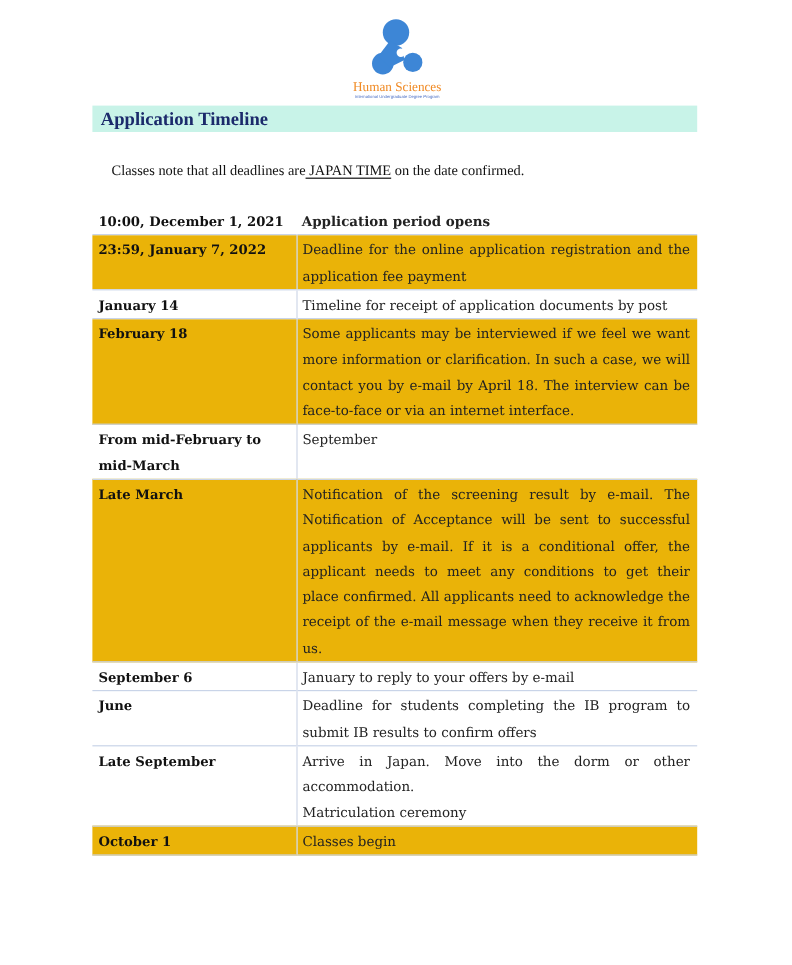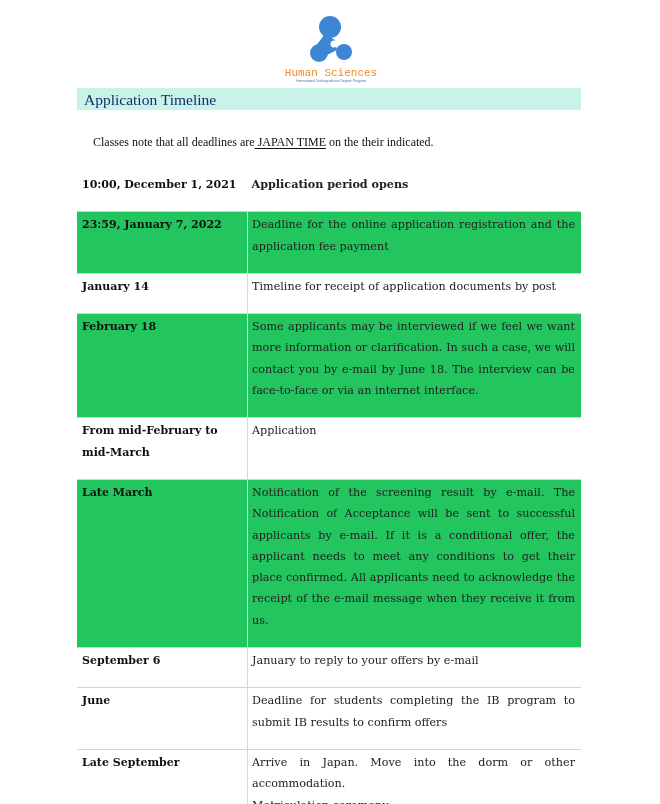--- a/index.html
+++ b/index.html
@@ -1,30 +1,30 @@
 <!DOCTYPE html>
 <html><head>
 <meta charset="utf-8">
 <style>
   html, body { margin:0; padding:0; background:#ffffff; }
   body { width:660px; height:804px; position:relative; overflow:hidden; font-family:"DejaVu Serif", serif; color:#111; }
   .logo { position:absolute; left:283px; top:14px; width:96px; height:74px; text-align:center; }
   .logo svg { display:block; margin:0 auto; }
-  .logo-title { font-family:Liberation Mono, monospace; color:#f08a24; font-size:11px; line-height:12px; margin-top:1px; white-space:nowrap; }
+  .logo-title { font-family:Liberation Serif, serif; color:#f08a24; font-size:11px; line-height:12px; margin-top:1px; white-space:nowrap; }
   .logo-sub { font-family:"Liberation Sans", sans-serif; color:#4a6fc4; font-size:3.5px; line-height:5px; white-space:nowrap; }
   .title-bar { position:absolute; left:77px; top:88px; width:504px; height:22px; background:#c8f3e8; }
-  .title-bar span { position:absolute; left:7px; top:3px; font-family:"Liberation Serif", serif; font-weight:normal; font-size:15.5px; color:#1b2a6b; }
+  .title-bar span { position:absolute; left:7px; top:3px; font-family:"Liberation Serif", serif; font-weight:bold; font-size:15.5px; color:#1b2a6b; }
   .note { position:absolute; left:93px; top:135px; font-family:"Liberation Serif", serif; font-size:12px; color:#111; }
   .note u { text-underline-offset:2px; }
   table { position:absolute; left:77px; top:173px; width:504px; border-collapse:collapse; font-size:11.2px; }
-  td { vertical-align:top; padding:2px 4px 16px 5px; line-height:21.3px; }
+  td { vertical-align:top; padding:2px 4px 0 5px; line-height:21.3px; }
   td.date { width:161px; font-weight:bold; font-size:11px; border-right:1px solid #cfd8e8; }
   td.desc { text-align:justify; color:#222; padding-left:4px; padding-right:6px; }
   tr { border-bottom:1.5px solid #c9d4e8; }
-  tr.shade td { background:#22c55e; }
+  tr.shade td { background:#eab308; }
   tr.header { border-bottom:1.5px solid #c9d4e8; }
   tr.header td { font-weight:bold; border-right:none; padding-top:1px; }
 </style>
 </head>
 <body>
 
 <div class="logo">
   <svg width="52" height="52" viewBox="0 0 52 52">
     <circle cx="25" cy="13" r="11" fill="#3d86d6"></circle>
     <circle cx="14" cy="39" r="9" fill="#3d86d6"></circle>
@@ -34,44 +34,44 @@
   </svg>
   <div class="logo-title">Human Sciences</div>
   <div class="logo-sub">International Undergraduate Degree Program</div>
 </div>
 
 <div class="title-bar">
   <span>Application Timeline</span>
 </div>
 
 <div class="note">
-  <span>Classes note that all deadlines are</span><u> JAPAN TIME</u><span> on the their indicated.</span>
+  <span>Classes note that all deadlines are</span><u> JAPAN TIME</u><span> on the date confirmed.</span>
 </div>
 
 <table>
   <tbody>
       <tr class="header">
     <td class="date">10:00, December 1, 2021</td>
     <td class="desc">Application period opens</td>
   </tr>
   <tr class="shade">
     <td class="date">23:59, January 7, 2022</td>
     <td class="desc">Deadline for the online application registration and the application fee payment</td>
   </tr>
   <tr>
     <td class="date">January 14</td>
     <td class="desc">Timeline for receipt of application documents by post</td>
   </tr>
   <tr class="shade">
     <td class="date">February 18</td>
-    <td class="desc">Some applicants may be interviewed if we feel we want more information or clarification. In such a case, we will contact you by e-mail by June 18. The interview can be face-to-face or via an internet interface.</td>
+    <td class="desc">Some applicants may be interviewed if we feel we want more information or clarification. In such a case, we will contact you by e-mail by April 18. The interview can be face-to-face or via an internet interface.</td>
   </tr>
   <tr>
     <td class="date">From mid-February to mid-March</td>
-    <td class="desc">Application</td>
+    <td class="desc">September</td>
   </tr>
   <tr class="shade">
     <td class="date">Late March</td>
     <td class="desc">Notification of the screening result by e-mail. The Notification of Acceptance will be sent to successful applicants by e-mail. If it is a conditional offer, the applicant needs to meet any conditions to get their place confirmed. All applicants need to acknowledge the receipt of the e-mail message when they receive it from us.</td>
   </tr>
   <tr>
     <td class="date">September 6</td>
     <td class="desc">January to reply to your offers by e-mail</td>
   </tr>
   <tr>

